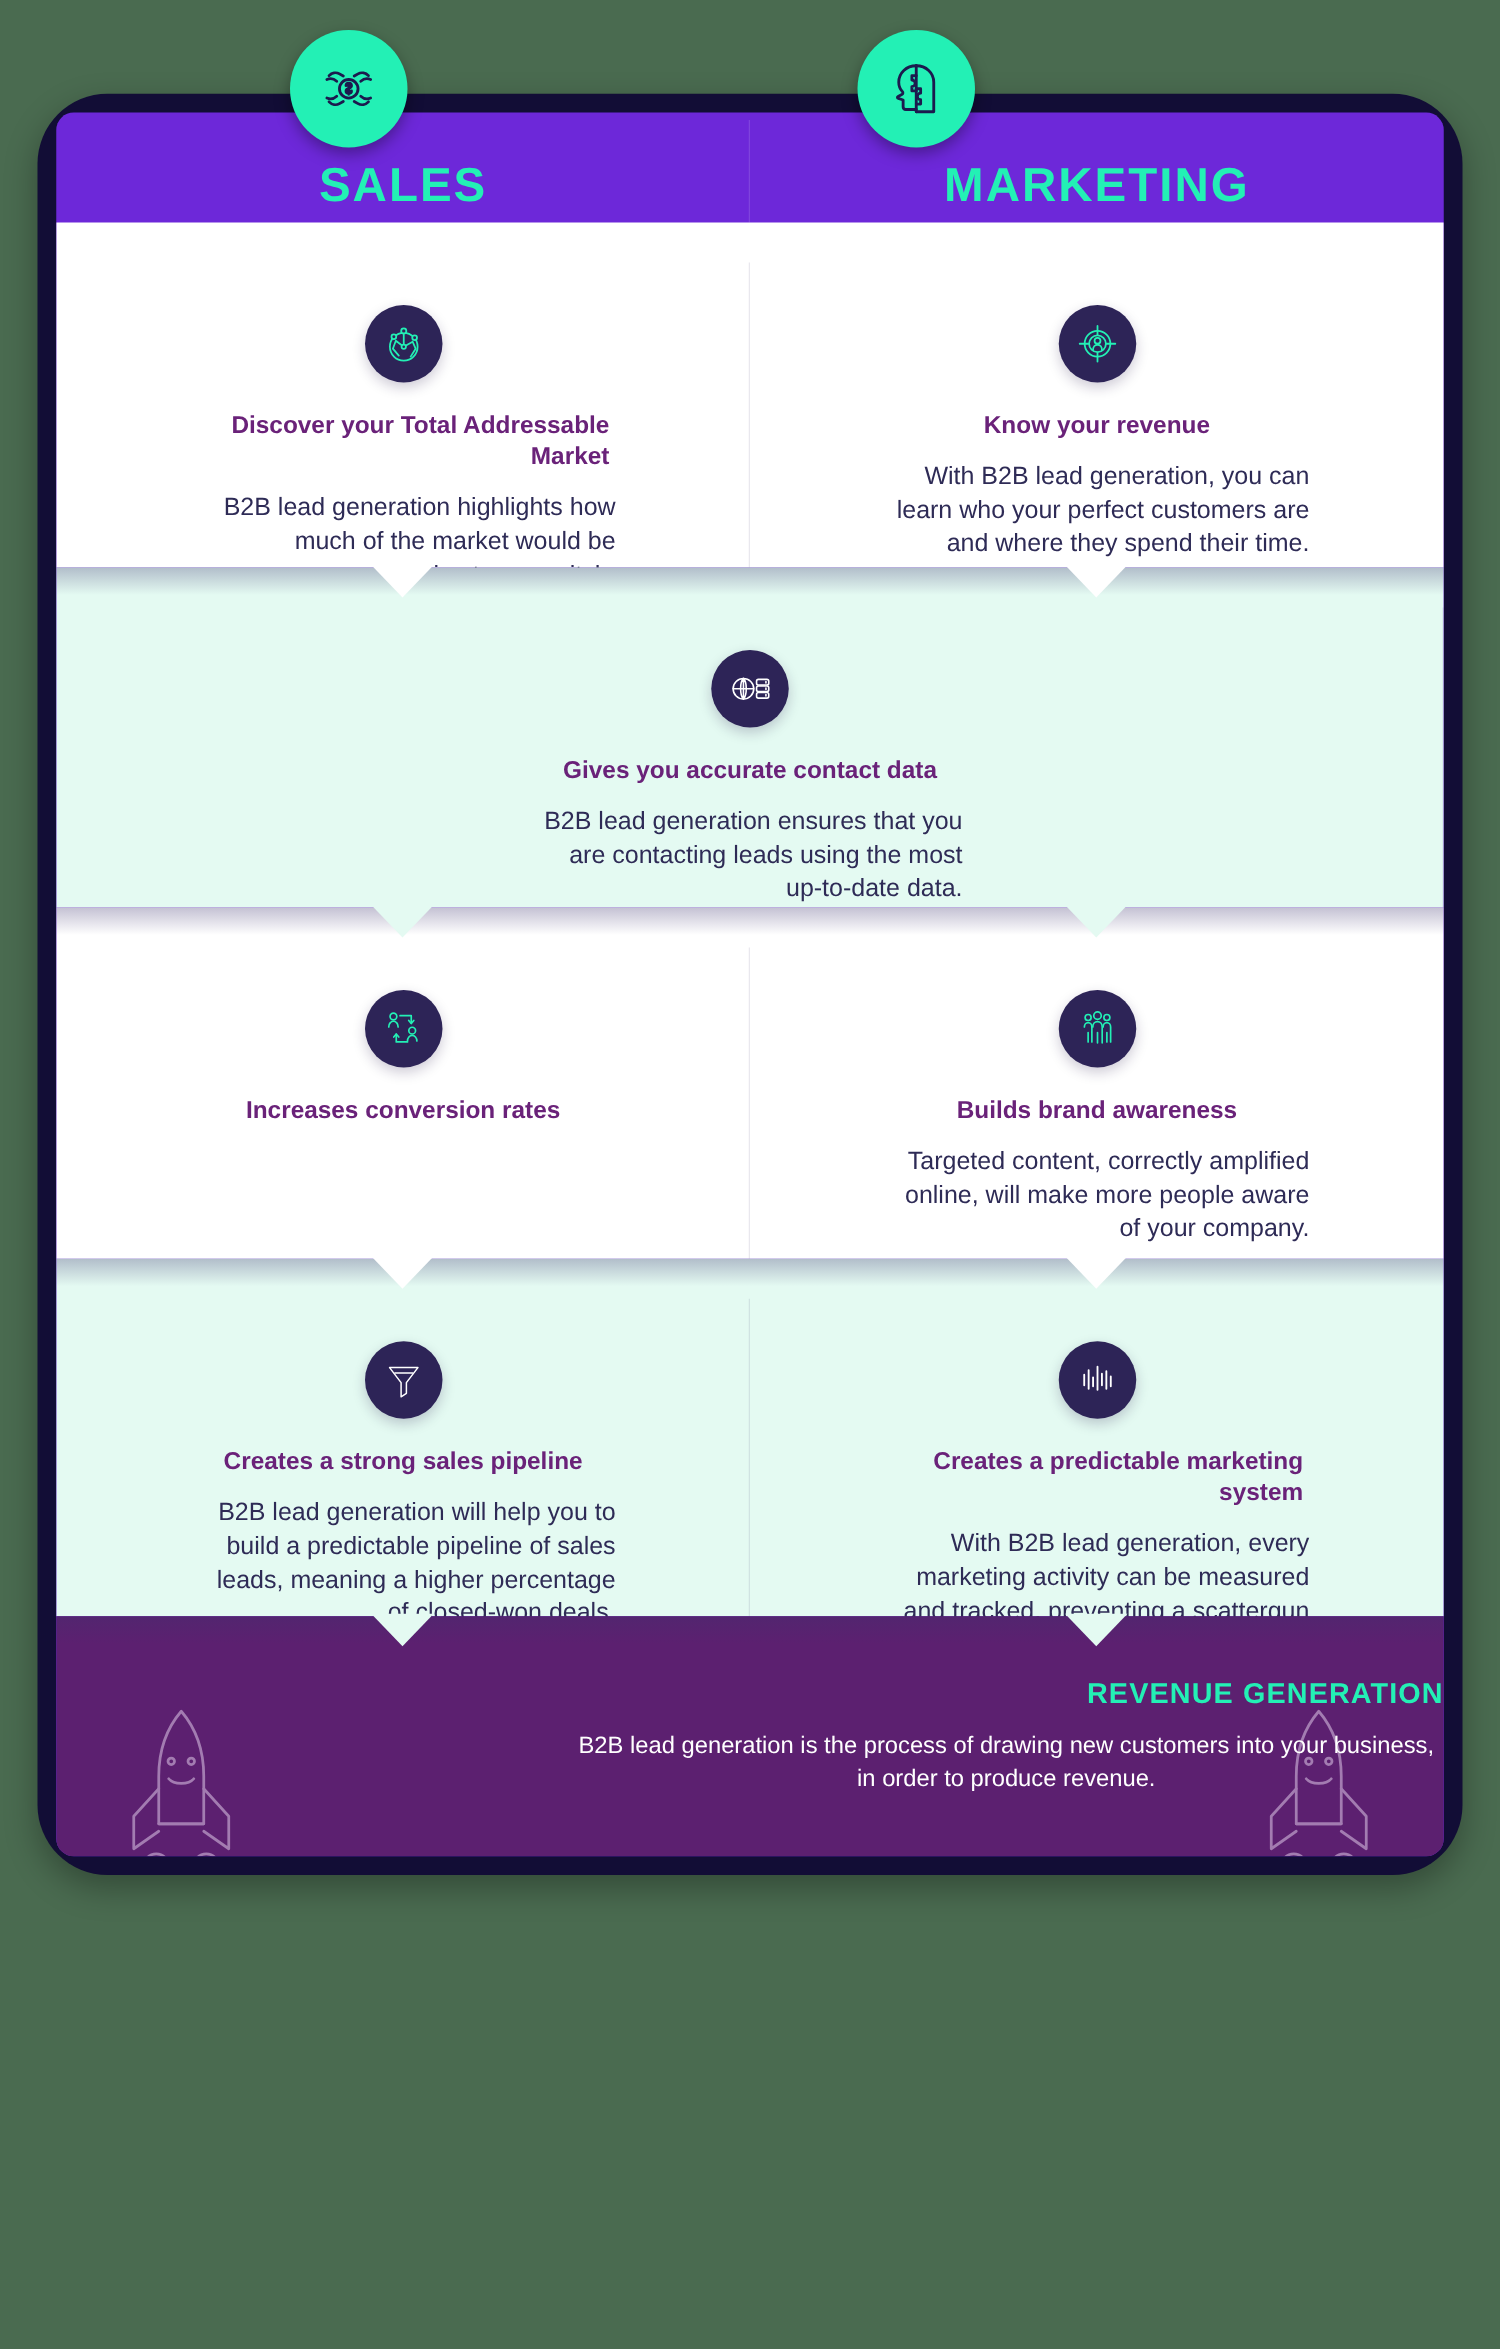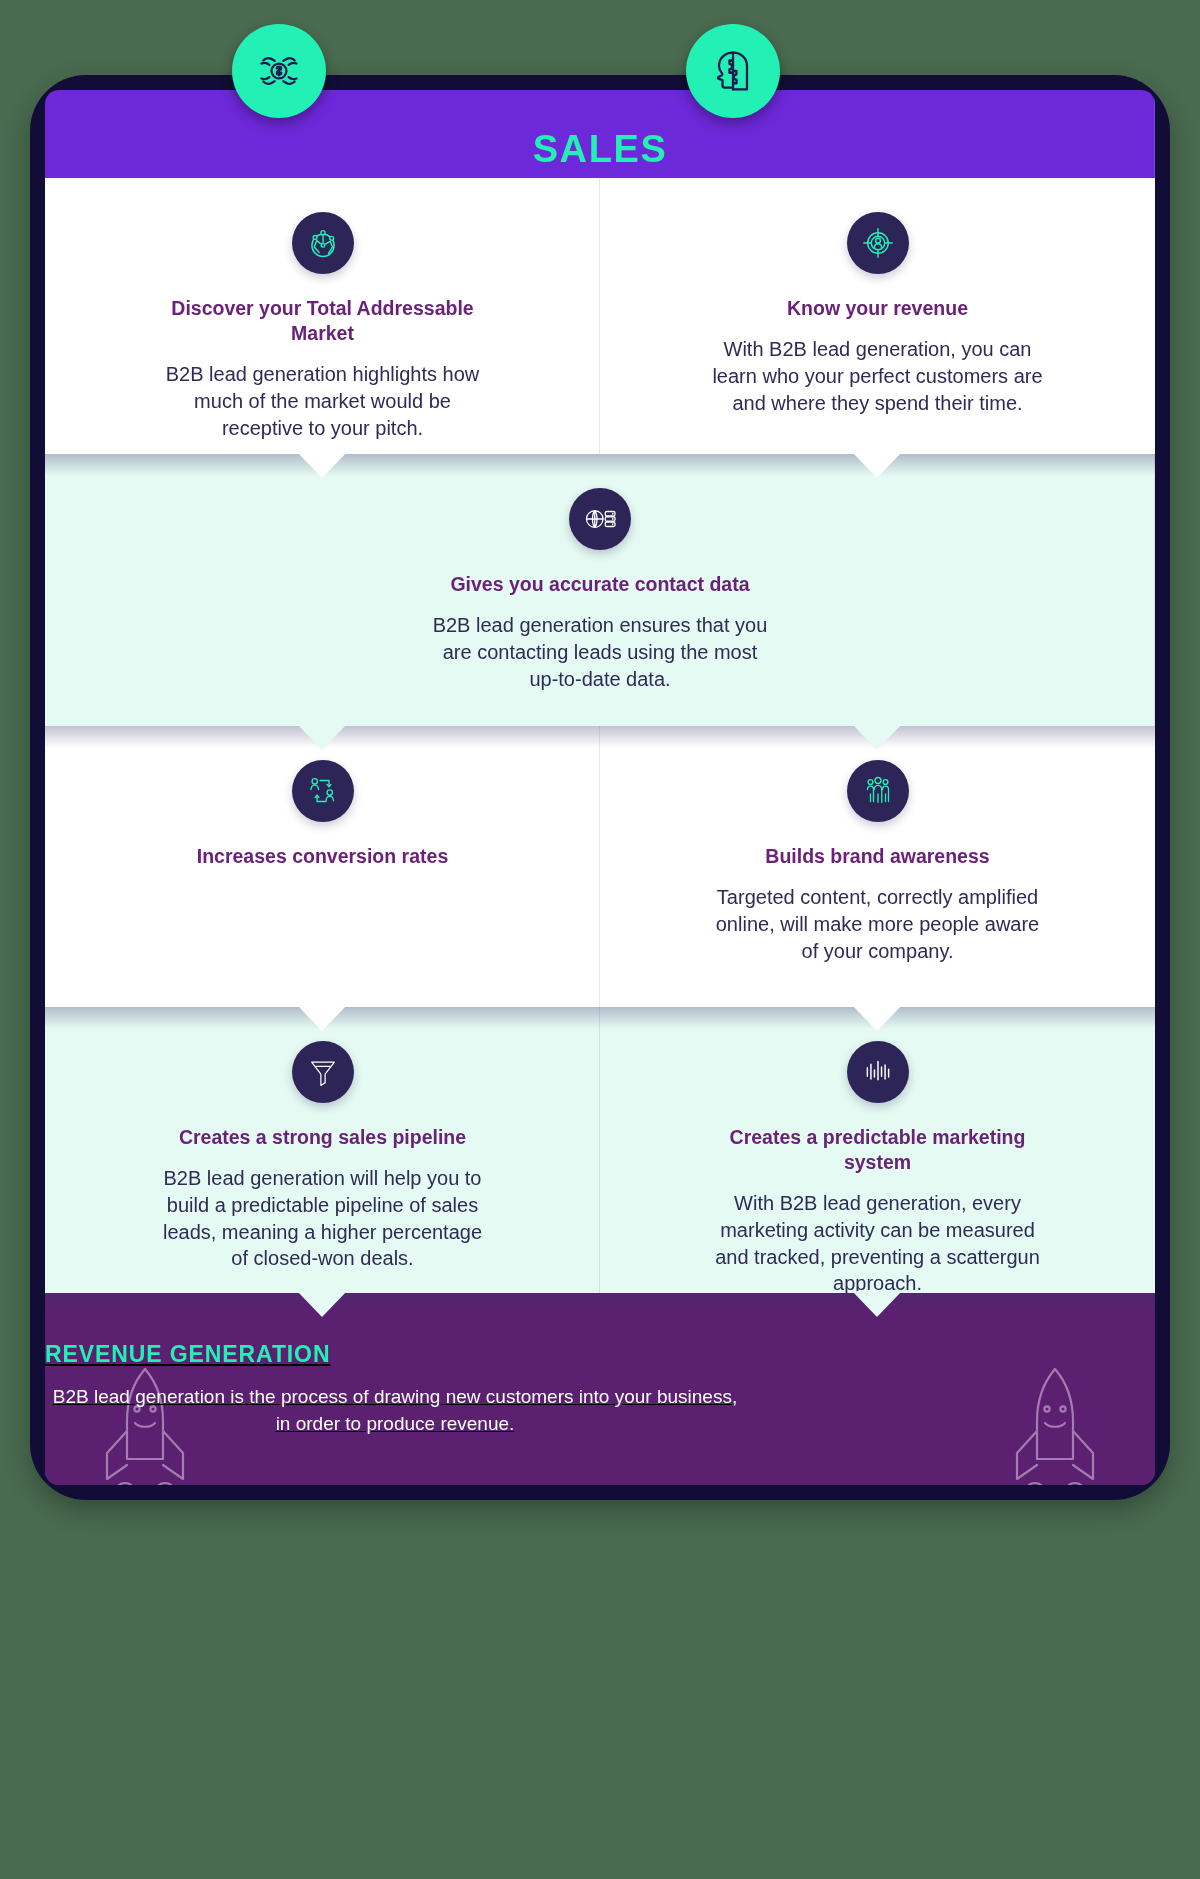--- a/index.html
+++ b/index.html
@@ -114,24 +114,25 @@
 
   .band-row-1 { height: 276px; }
   .band-row-2 { height: 272px; }
   .band-row-3 { height: 281px; }
   .band-row-4 { height: 286px; }
 
   .cell {
     flex: 1 1 50%;
     position: relative;
     padding: 0 18px;
-    text-align: center;
+    text-align: right;
     display: flex;
     flex-direction: column;
     align-items: center;
+    margin-top: 32px;
   }
   .cell.left::after {
     content: "";
     position: absolute;
     right: 0;
     top: 0;
     bottom: 0;
     width: 1px;
     background: rgba(40,30,90,0.10);
   }
@@ -193,24 +194,23 @@
     pointer-events: none;
   }
 
   
   .revenue {
     position: relative;
     height: 192px;
     background: #5c2070;
     display: flex;
     flex-direction: column;
-    align-items: flex-start;
+    align-items: flex-end;
     justify-content: center;
     overflow: hidden;
-    text-decoration: underline;
   }
 
   .revenue-title {
     color: #23f0b5;
     font-size: 23px;
     font-weight: bold;
     letter-spacing: 0.9px;
     margin-bottom: 16px;
     z-index: 5;
   }
@@ -240,20 +240,23 @@
 
 <div id="root">
 
   <div class="outer-frame"></div>
 
   <div class="inner-frame">
 
     <div class="header-band">
       <div class="header-col left">
         <div class="header-title">SALES</div>
+      </div>
+      <div class="header-col right">
+        <div class="header-title">MARKETING</div>
       </div>
     </div>
 
     <div class="stack">
 
       <div class="band white band-row-1">
         <div class="cell left">
           <div class="cell-icon">
             <svg width="38" height="38" viewBox="0 0 48 48" fill="none" stroke="#23f0b5" stroke-width="1.8" stroke-linecap="round" stroke-linejoin="round">
               <circle cx="24" cy="27" r="14"></circle>

